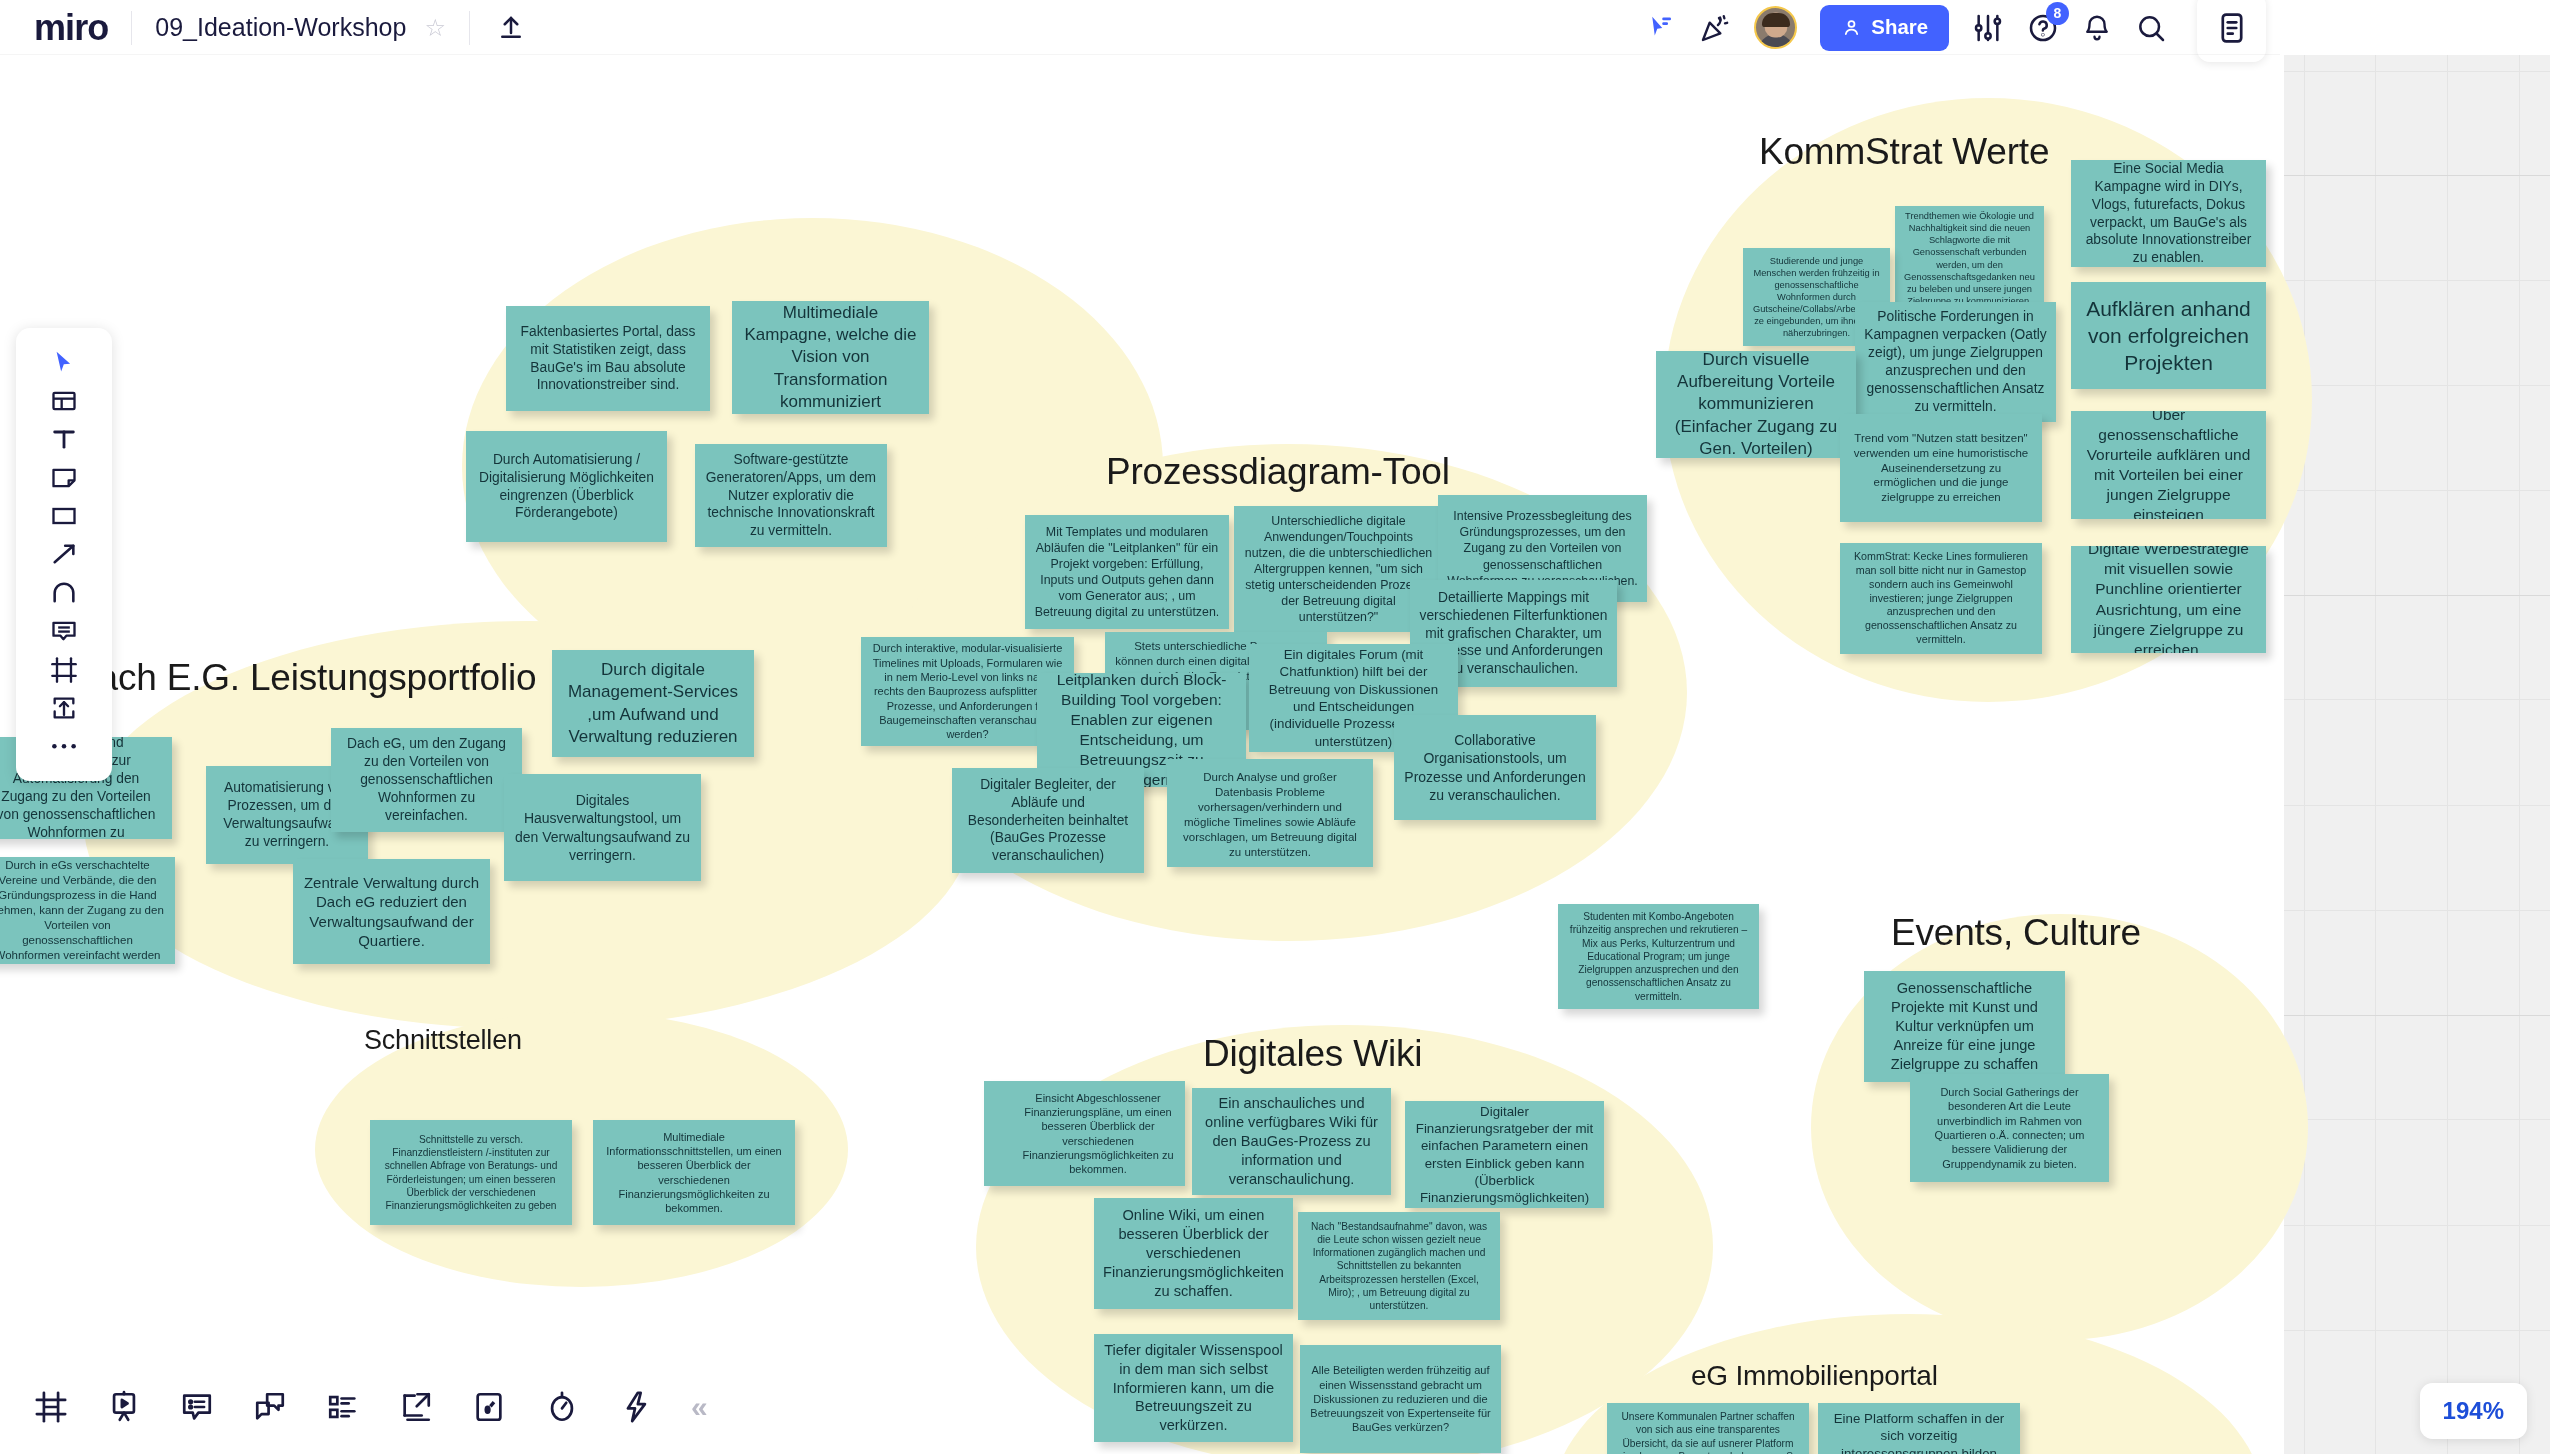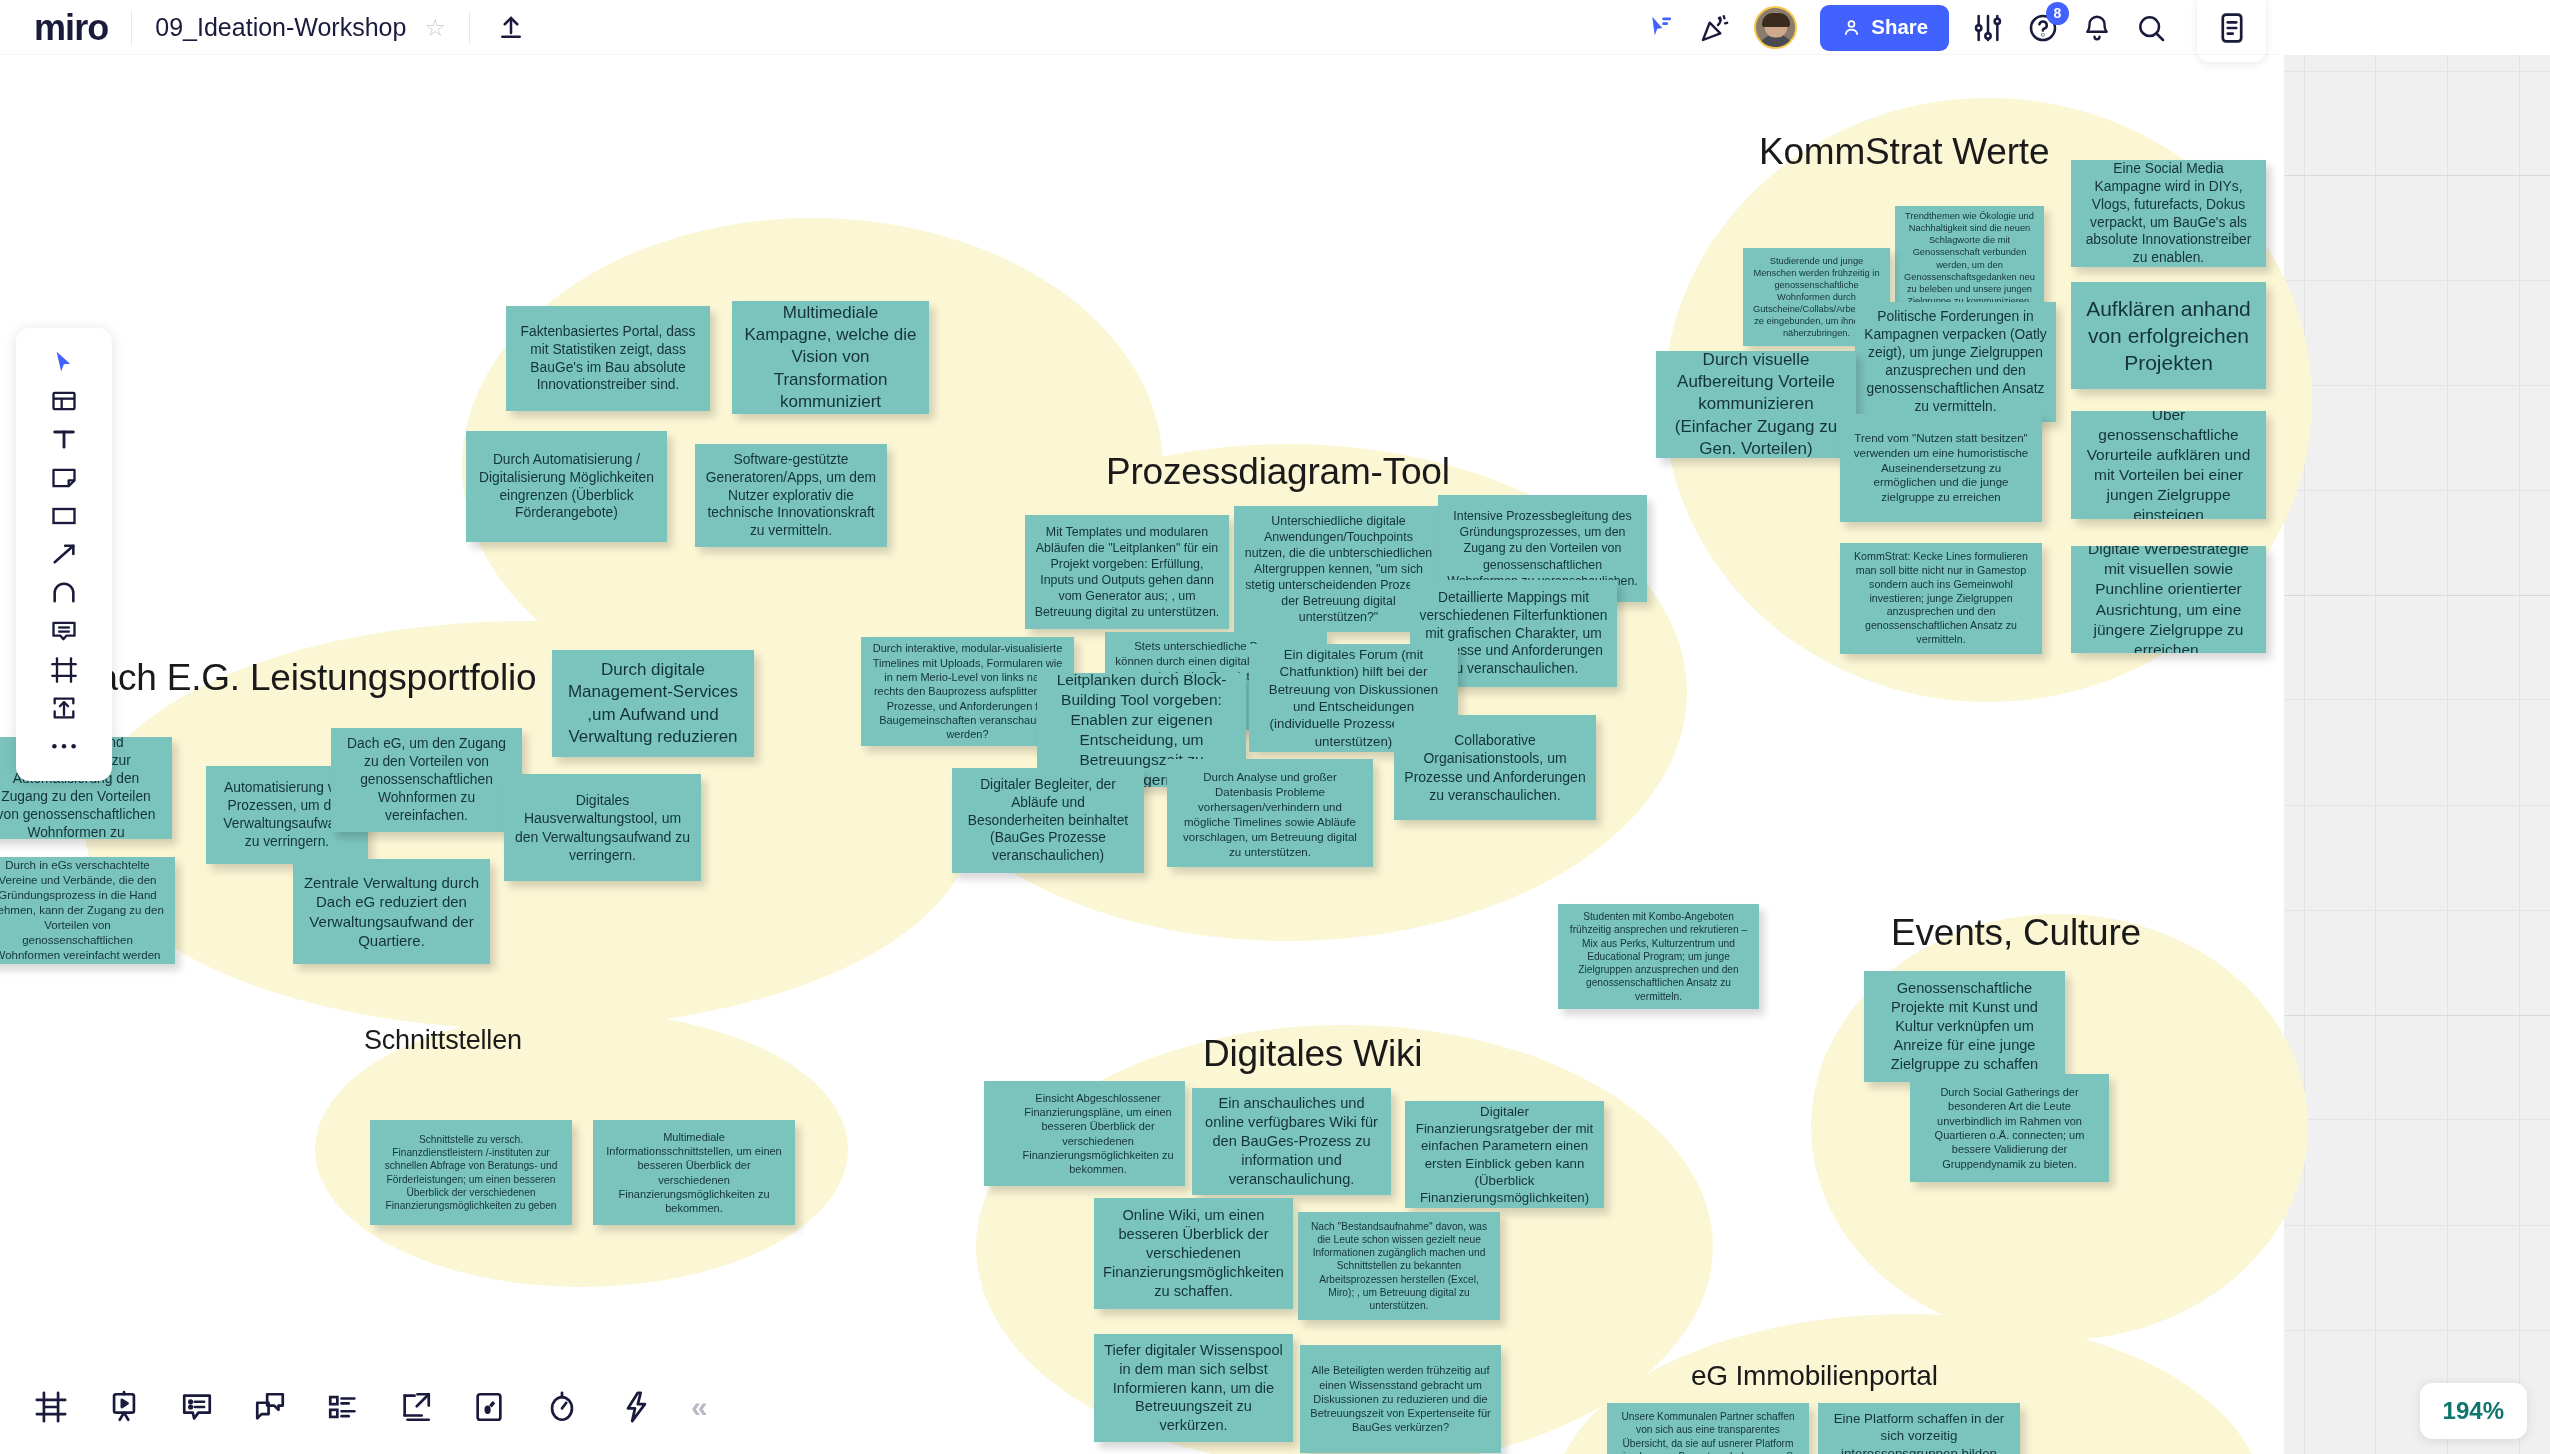--- a/index.html
+++ b/index.html
@@ -135,21 +135,21 @@
     position:absolute;left:0;bottom:0;height:96px;width:737px;
     display:flex;align-items:center;padding-left:34px;gap:39px;z-index:50;
   }
   #bottom-toolbar .bt{color:#1a1a3d;cursor:pointer;display:flex;align-items:center;}
   .collapse{color:#b9b9c6;font-size:30px;font-weight:700;line-height:1;cursor:pointer;}
 
   
   #zoom-pill{
     position:absolute;right:23px;bottom:16px;
     background:#fff;border-radius:12.4px;
-    padding:14px 23px;font-size:24px;font-weight:700;color:#0f766e;
+    padding:14px 23px;font-size:24px;font-weight:700;color:#1d4ed8;
     box-shadow:0 1.8px 10.7px rgba(0,0,0,.10);z-index:50;
   }
 </style>
 </head>
 <body>
 
 <div id="canvas">
 
   <div id="grid-panel">
     <div class="gl-v" style="left:19.5px"></div>

